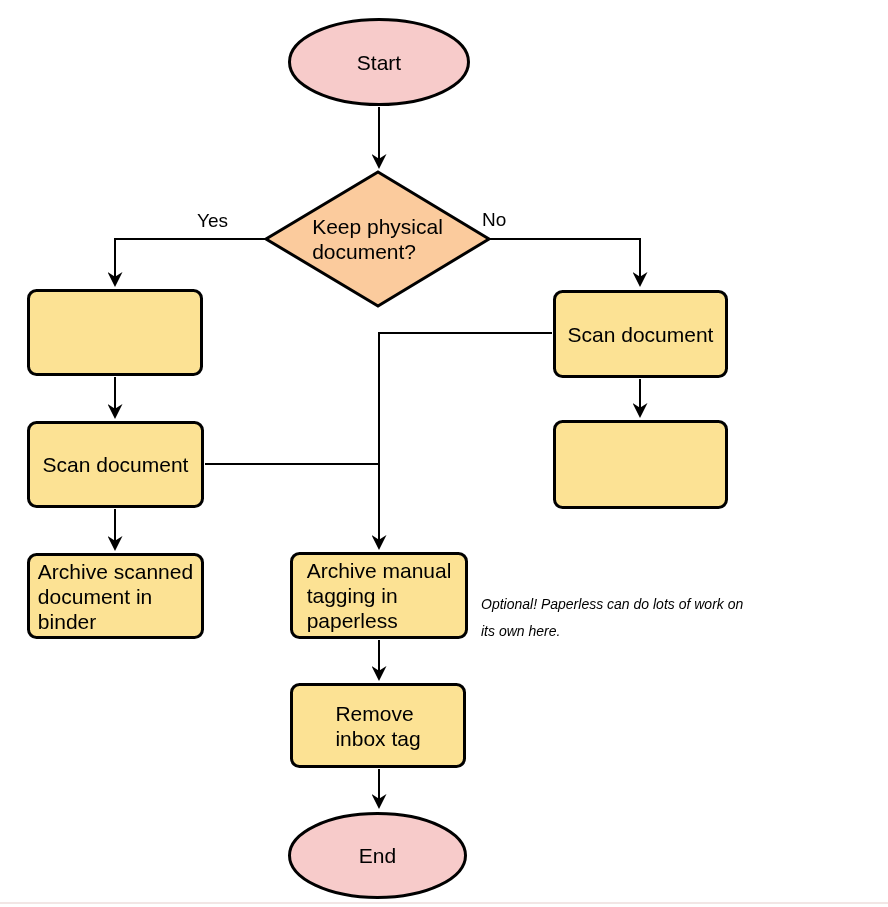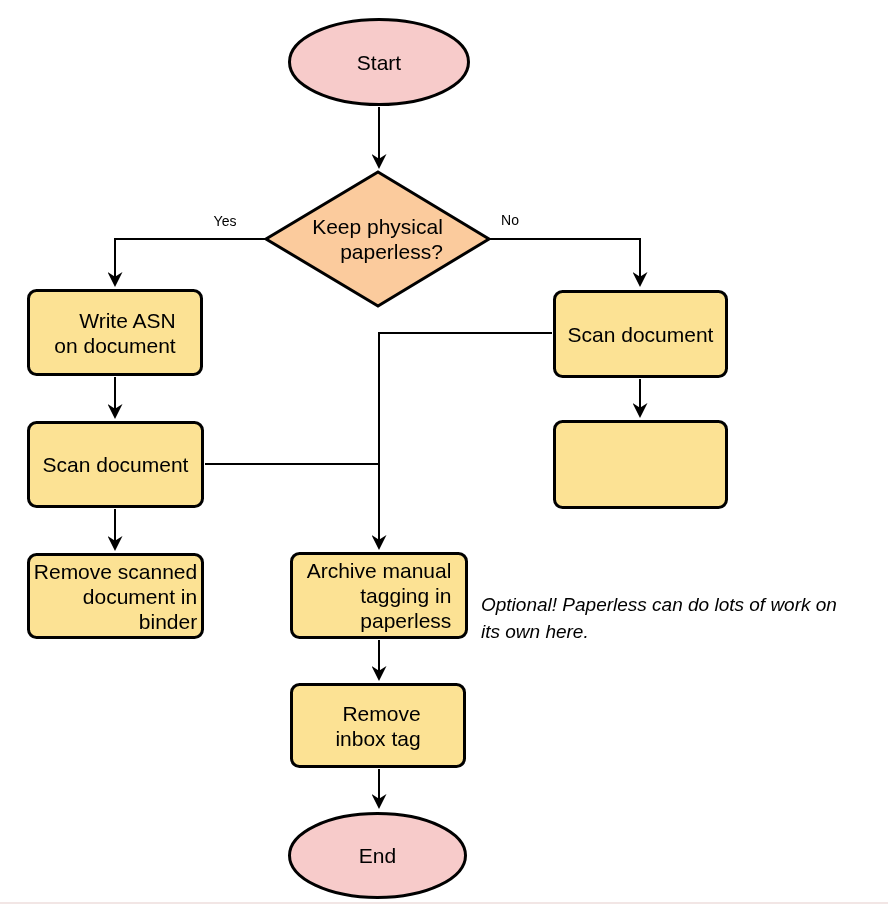--- a/index.html
+++ b/index.html
@@ -20,38 +20,37 @@
   }
   .shape {
     stroke: #000000;
     stroke-width: 3;
   }
   .node-label {
     position: absolute;
     display: flex;
     align-items: center;
     justify-content: center;
-    text-align: right;
+    text-align: left;
     white-space: pre-line;
     font-size: 21px;
     line-height: 25px;
     pointer-events: none;
   }
   .edge-label {
     position: absolute;
-    font-size: 14px;
+    font-size: 19px;
     line-height: 22px;
-    text-align: center;
   }
   .note {
     position: absolute;
     left: 481px;
     top: 591px;
     width: 400px;
-    font-size: 19px;
+    font-size: 14px;
     line-height: 27px;
     font-style: italic;
     white-space: pre-line;
   }
   .bottom-hairline {
     position: absolute;
     left: 0;
     top: 902px;
     width: 888px;
     height: 2px;
@@ -88,25 +87,23 @@
     <rect class="shape" x="28.5" y="554.5" width="174" height="83" rx="8" fill="#fce294"></rect>
     <rect class="shape" x="554.5" y="291.5" width="172" height="85" rx="8" fill="#fce294"></rect>
     <rect class="shape" x="554.5" y="421.5" width="172" height="86" rx="8" fill="#fce294"></rect>
     <rect class="shape" x="291.5" y="553.5" width="175" height="84" rx="8" fill="#fce294"></rect>
     <rect class="shape" x="291.5" y="684.5" width="173" height="82" rx="8" fill="#fce294"></rect>
     <ellipse class="shape" cx="377.5" cy="855.5" rx="88" ry="42" fill="#f7cbca"></ellipse>
   </svg>
 
   <div class="node-label" style="left:288px; top:18px; width:182px; height:88px;">Start</div>
   <div class="node-label" style="left:263px; top:170px; width:229px; height:138px;">Keep physical
-paperless?</div>
-  <div class="node-label" style="left:27px; top:289px; width:176px; height:87px;">Write ASN
-on document</div>
+document?</div>
   <div class="node-label" style="left:27px; top:421px; width:177px; height:87px;">Scan document</div>
-  <div class="node-label" style="left:27px; top:553px; width:177px; height:86px;">Remove scanned
+  <div class="node-label" style="left:27px; top:553px; width:177px; height:86px;">Archive scanned
 document in
 binder</div>
   <div class="node-label" style="left:553px; top:290px; width:175px; height:88px;">Scan document</div>
   <div class="node-label" style="left:290px; top:552px; width:178px; height:87px;">Archive manual
 tagging in
 paperless</div>
   <div class="node-label" style="left:290px; top:683px; width:176px; height:85px;">Remove
 inbox tag</div>
   <div class="node-label" style="left:288px; top:812px; width:179px; height:87px;">End</div>
 

